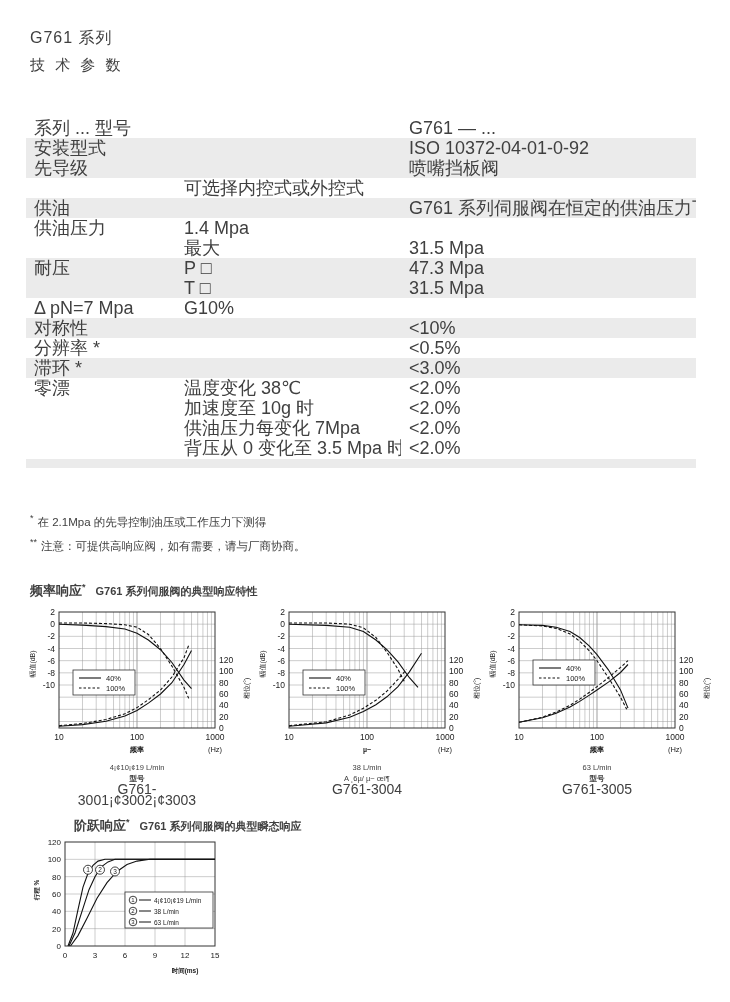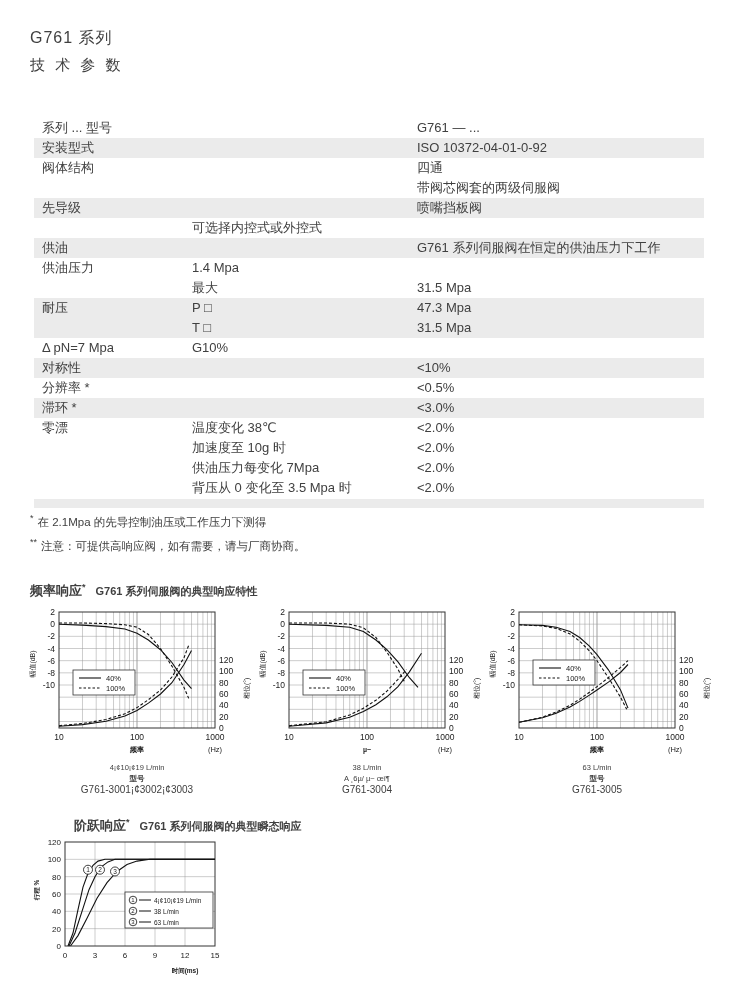--- a/index.html
+++ b/index.html
@@ -1,37 +1,37 @@
 <!DOCTYPE html>
 <html><head>
 <meta charset="utf-8">
 <style>
   html,body{margin:0;padding:0;background:#fff;}
   .page{position:relative;width:730px;height:1002px;background:#fff;overflow:hidden;
         font-family:"Liberation Sans","DejaVu Sans",sans-serif;color:#404040;}
   .doc-title{position:absolute;left:30px;top:28px;}
   .doc-title .t1{font-size:16px;letter-spacing:1px;}
   .doc-title .t2{font-size:15px;letter-spacing:3px;margin-top:7px;}
-  .spec-table{position:absolute;left:34px;top:118px;width:670px;font-size:13px;}
+  .spec-table{position:absolute;left:26px;top:118px;width:670px;font-size:18px;}
   .spec-row{display:block;}
   .spec-row.gray{background:#ebebeb;}
   .spec-line{display:grid;grid-template-columns:150px 225px 1fr;line-height:20px;height:20px;}
   .spec-line>span{padding-left:8px;white-space:nowrap;overflow:hidden;}
   .table-bottom-strip{height:9px;background:#ebebeb;margin-top:1px;}
   .footnotes{position:absolute;left:30px;top:508px;font-size:11.5px;line-height:20px;}
   .footnotes sup{font-size:9px;margin-right:4px;}
   .sec-header{position:absolute;left:30px;font-size:13px;font-weight:bold;}
   .sec-header .sub{font-size:11px;margin-left:10px;}
   .sec-header sup{font-size:9px;}
   .charts-row{position:absolute;left:25px;top:604px;display:flex;}
   .bode-chart{width:230px;position:relative;}
   .chart-caption{width:156px;margin-left:34px;text-align:center;line-height:11px;margin-top:2px;}
   .chart-caption .cl1{font-size:7.5px;}
   .chart-caption .cl2{font-size:7.5px;font-weight:bold;}
-  .chart-caption .cl3{font-size:10px;}
+  .chart-caption .cl3{font-size:14px;}
   .step-wrap{position:absolute;left:25px;top:836px;}
   svg text{fill:#1a1a1a;}
 </style>
 </head>
 <body>
 
 <div class="page">
 
   <div class="doc-title">
     <div class="t1">G761 系列</div>
@@ -44,32 +44,20 @@
           <span>系列 ... 型号</span>
           <span></span>
           <span>G761 — ...</span>
         </div>
       </div>
       <div class="spec-row gray">
         <div class="spec-line">
           <span>安装型式</span>
           <span></span>
           <span>ISO  10372-04-01-0-92</span>
-        </div>
-      </div>
-      <div class="spec-row white">
-        <div class="spec-line">
-          <span>阀体结构</span>
-          <span></span>
-          <span>四通</span>
-        </div>
-        <div class="spec-line">
-          <span></span>
-          <span></span>
-          <span>带阀芯阀套的两级伺服阀</span>
         </div>
       </div>
       <div class="spec-row gray">
         <div class="spec-line">
           <span>先导级</span>
           <span></span>
           <span>喷嘴挡板阀</span>
         </div>
       </div>
       <div class="spec-row white">

